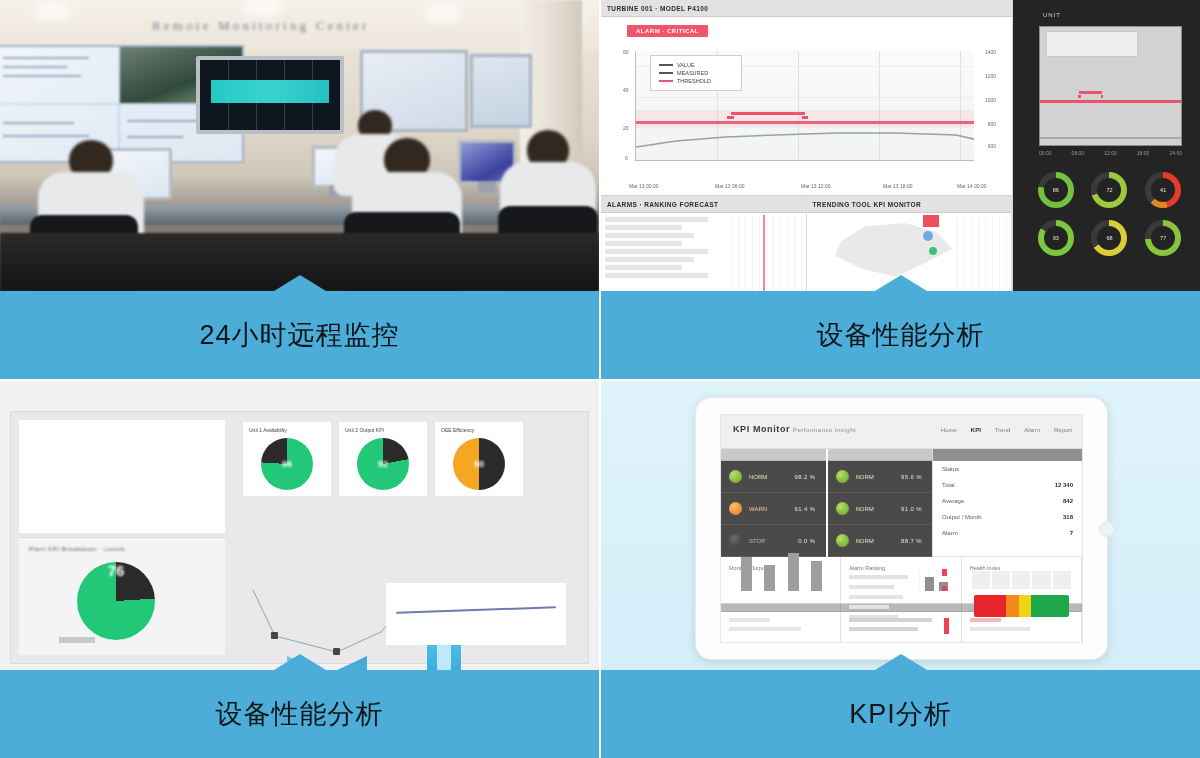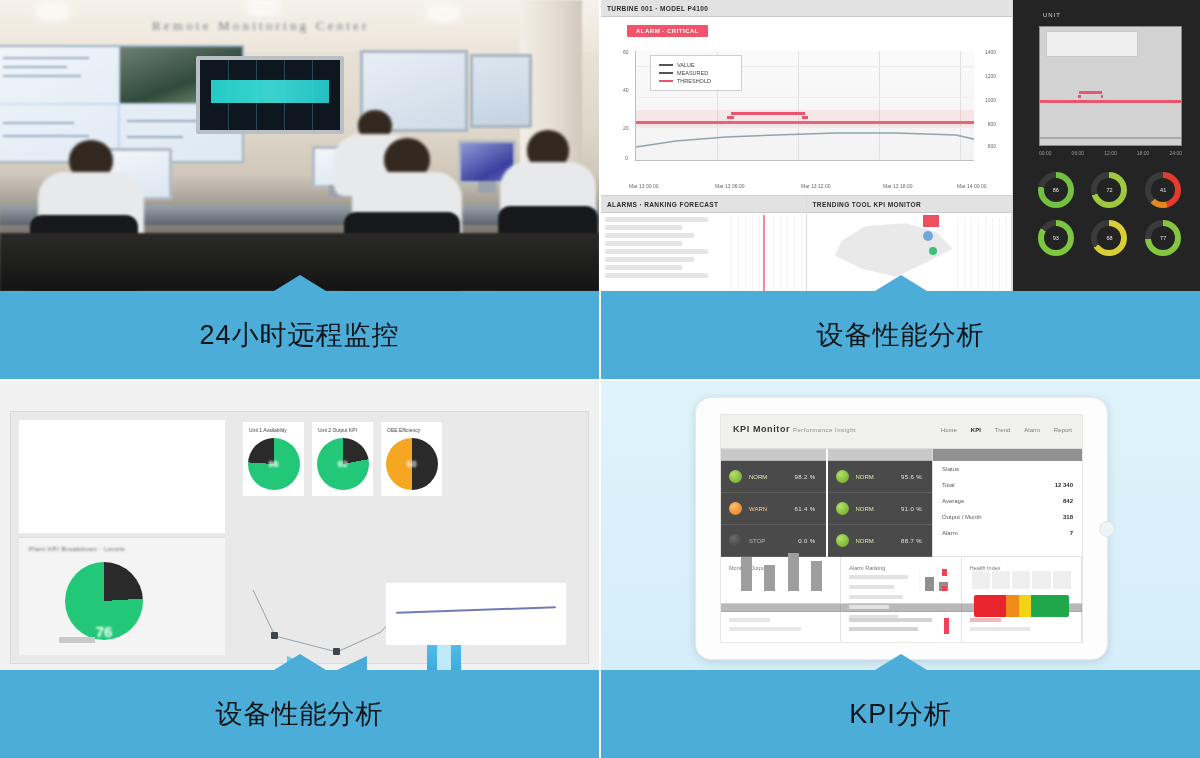--- a/index.html
+++ b/index.html
@@ -333,21 +333,21 @@
     position:absolute; left: 8px; top: 8px; width: 206px; bottom: 130px;
     background:#ffffff; padding: 18px 14px;
   }
   .textcard p { margin: 0 0 14px 0; }
   .textcard .ln { height: 6px; background:#2f2f2f; opacity:.82; margin-bottom:5px; filter: blur(.9px);}
   .textcard .ln.a{width:96%} .textcard .ln.b{width:72%} .textcard .ln.c{width:88%}
   .textcard .ln.d{width:100%} .textcard .ln.e{width:58%} .textcard .ln.f{width:80%}
 
   .gaugerow { position:absolute; left: 232px; top: 10px; right: 10px; display:flex; gap: 8px; }
   .gcard {
-    width: 61px; height: 74px; background:#fff; position:relative;
+    width: 88px; height: 74px; background:#fff; position:relative;
     display:flex; align-items:flex-end; justify-content:center; padding-bottom: 6px;
   }
   .gcard .gcap {
     position:absolute; left: 6px; top: 5px; right:6px;
     font-size: 5px; color:#444; filter: blur(.7px); white-space:nowrap; overflow:hidden;
   }
   .pie {
     width: 52px; height: 52px; border-radius:50%;
     background: conic-gradient(#22c878 0 76%, #2a2a2a 76% 100%);
     position:relative;
@@ -367,24 +367,24 @@
 
   .bigpiecard {
     position:absolute; left: 8px; bottom: 8px; width: 206px; height: 118px;
     background:#f4f4f4; border-top: 1px solid #dcdcdc;
   }
   .bigpiecard .bpcap {
     position:absolute; left: 10px; top: 8px;
     font-size: 6px; color:#555; letter-spacing:.6px; filter: blur(.8px);
   }
   .bigpie {
-    position:absolute; left: 46px; top: 24px;
+    position:absolute; left: 58px; top: 24px;
     width: 78px; height: 78px; border-radius:50%;
     background: conic-gradient(#2a2a2a 0 24%, #22c878 24% 100%);
-    display:flex; align-items:flex-end; justify-content:center;
+    display:flex; align-items:flex-start; justify-content:center;
   }
   .bigpie .bpv { font-size: 15px; font-weight:700; color:#fff; filter: blur(.9px); }
   .bpnote { position:absolute; left: 40px; bottom: 12px; width: 36px; height:6px; background:#c9c9c9; filter: blur(.7px);}
 
   .diagram { position:absolute; left: 230px; bottom: 8px; right: 10px; top: 178px; }
   .dline { position:absolute; background:#9aa3ab; height:1px; transform-origin: left center; }
   .dnode { position:absolute; width:7px; height:7px; background:#3f4650; border-radius:1px;}
   .turbine {
     position:absolute;
     width:0;height:0;

